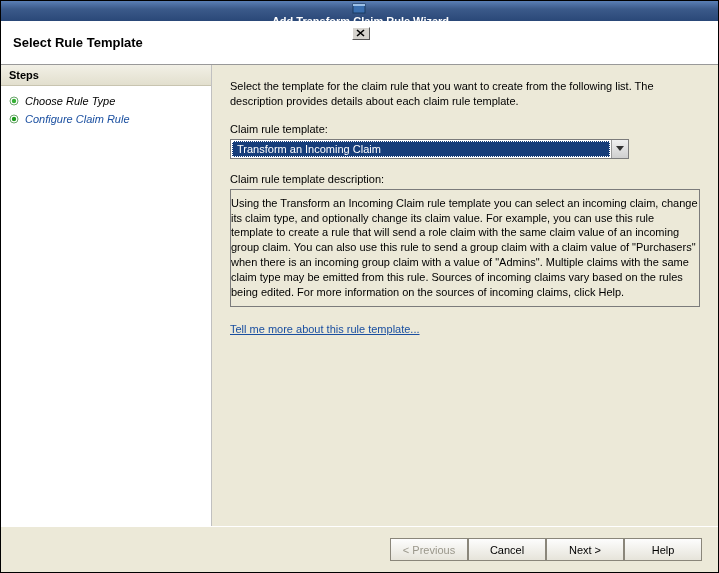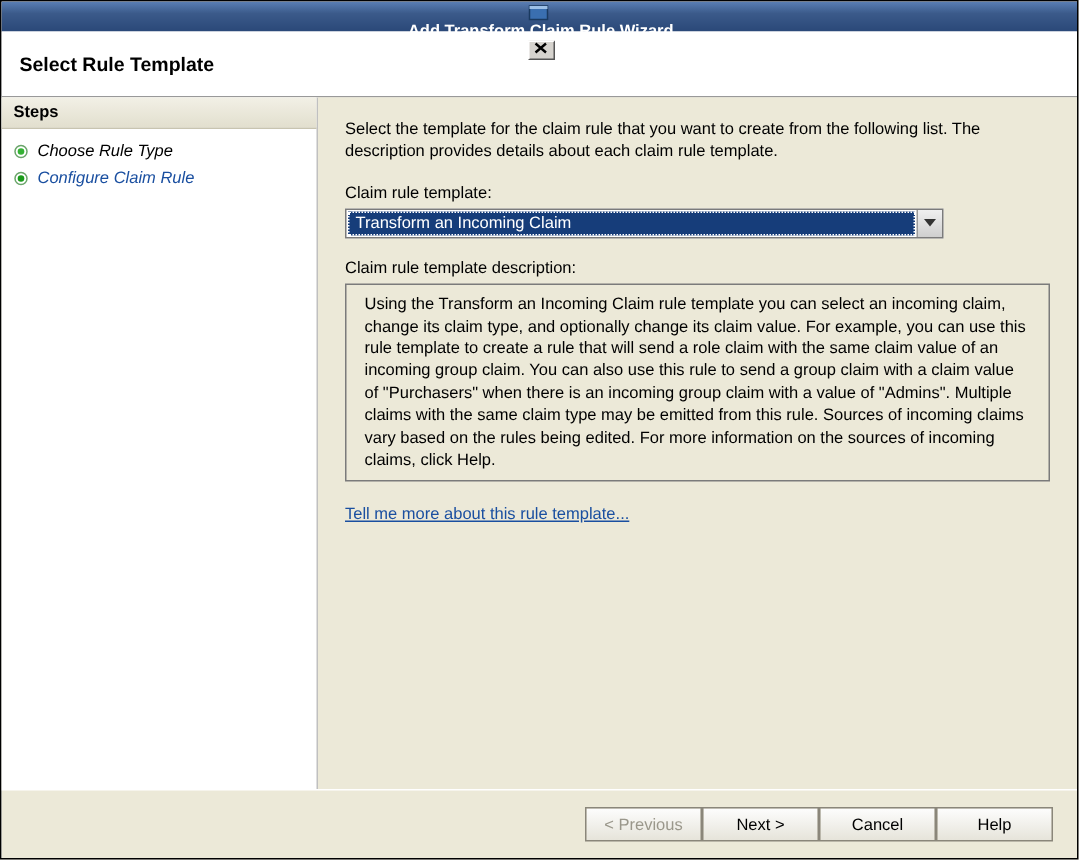--- a/index.html
+++ b/index.html
@@ -126,21 +126,21 @@
   background: linear-gradient(#f0f0f0,#cfcfcf);
   border-left: 1px solid #9a9a9a;
   display: flex;
   align-items: center;
   justify-content: center;
 }
 .desc-box {
   width: 470px;
   border: 1px solid #7b7b7b;
   background: #ece9d8;
-  padding: 6px 12px;
+  padding: 6px 0;
   line-height: 1.35;
   margin-bottom: 16px;
 }
 .link {
   color: #1a4fa0;
   text-decoration: underline;
   cursor: pointer;
   font-size: 11px;
 }
 .footer {
@@ -230,16 +230,16 @@
 
     <div class="field-label">Claim rule template description:</div>
     <div class="desc-box">Using the Transform an Incoming Claim rule template you can select an incoming claim, change its claim type, and optionally change its claim value.  For example, you can use this rule template to create a rule that will send a role claim with the same claim value of an incoming group claim.  You can also use this rule to send a group claim with a claim value of "Purchasers" when there is an incoming group claim with a value of "Admins".  Multiple claims with the same claim type may be emitted from this rule.  Sources of incoming claims vary based on the rules being edited.  For more information on the sources of incoming claims, click Help.</div>
 
     <a class="link">Tell me more about this rule template...</a>
   </div>
 </div>
 
 <div class="footer">
   <button class="btn disabled" disabled="">&lt; Previous</button>
+  <button class="btn">Cancel</button>
   <button class="btn">Next &gt;</button>
-  <button class="btn">Cancel</button>
   <button class="btn">Help</button>
 </div>
 
 </body></html>

